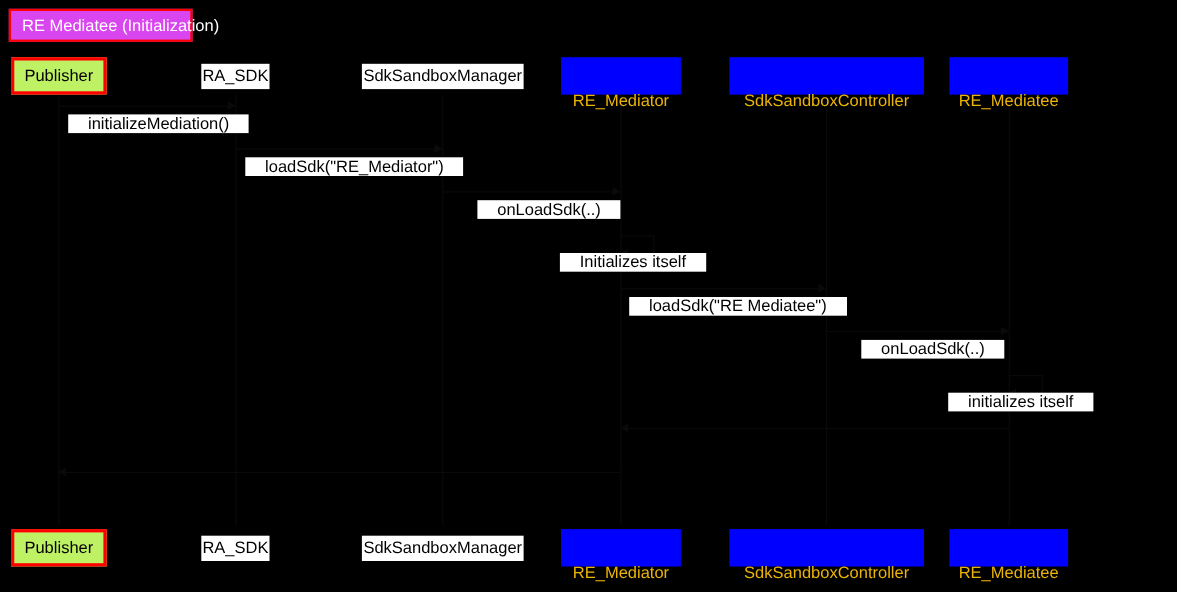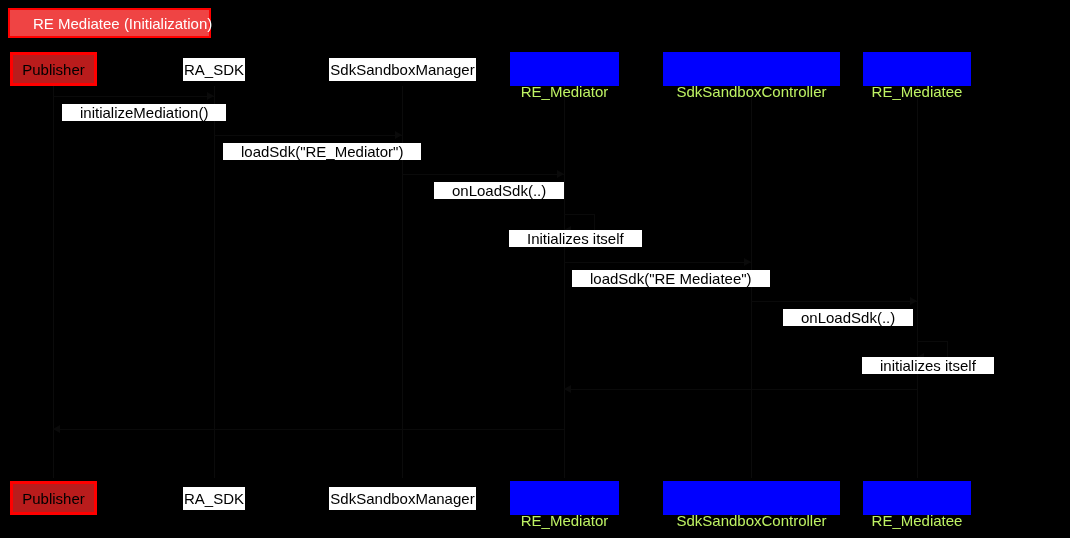--- a/index.html
+++ b/index.html
@@ -14,28 +14,28 @@
     background: #000000;
     font-family: "Liberation Sans", sans-serif;
     overflow: hidden;
   }
 
   
   .title-box {
     position: absolute;
     left: 8px;
     top: 8px;
-    width: 203px;
+    width: 167px;
     height: 30px;
-    background: #ef4444;
+    background: #d946ef;
     border: 2px solid #ff0000;
     box-sizing: border-box;
     display: flex;
     align-items: center;
-    padding-left: 23px;
+    padding-left: 10px;
   }
   .title-box .title-text {
     color: #ffffff;
     font-size: 15px;
     line-height: 15px;
     white-space: nowrap;
   }
 
   
   .lifeline {
@@ -56,21 +56,21 @@
     justify-content: center;
     white-space: nowrap;
   }
   .participant .p-label {
     font-size: 15px;
     line-height: 17px;
   }
 
   
   .participant.style-redbox {
-    background: #b91c1c;
+    background: #bef264;
     border: 3px solid #ff0000;
   }
   .participant.style-redbox .p-label {
     color: #000000;
   }
 
   
   .participant.style-plain {
     background: transparent;
     border: none;
@@ -80,21 +80,21 @@
     background: #ffffff;
     padding: 3px 1px;
   }
 
   
   .participant.style-blue {
     background: #0000ff;
     border: none;
   }
   .participant.style-blue .p-label {
-    color: #bef264;
+    color: #eab308;
     margin-top: 44px;
   }
 
   
   .message {
     position: absolute;
     white-space: nowrap;
   }
   .message .m-text {
     font-size: 15px;

